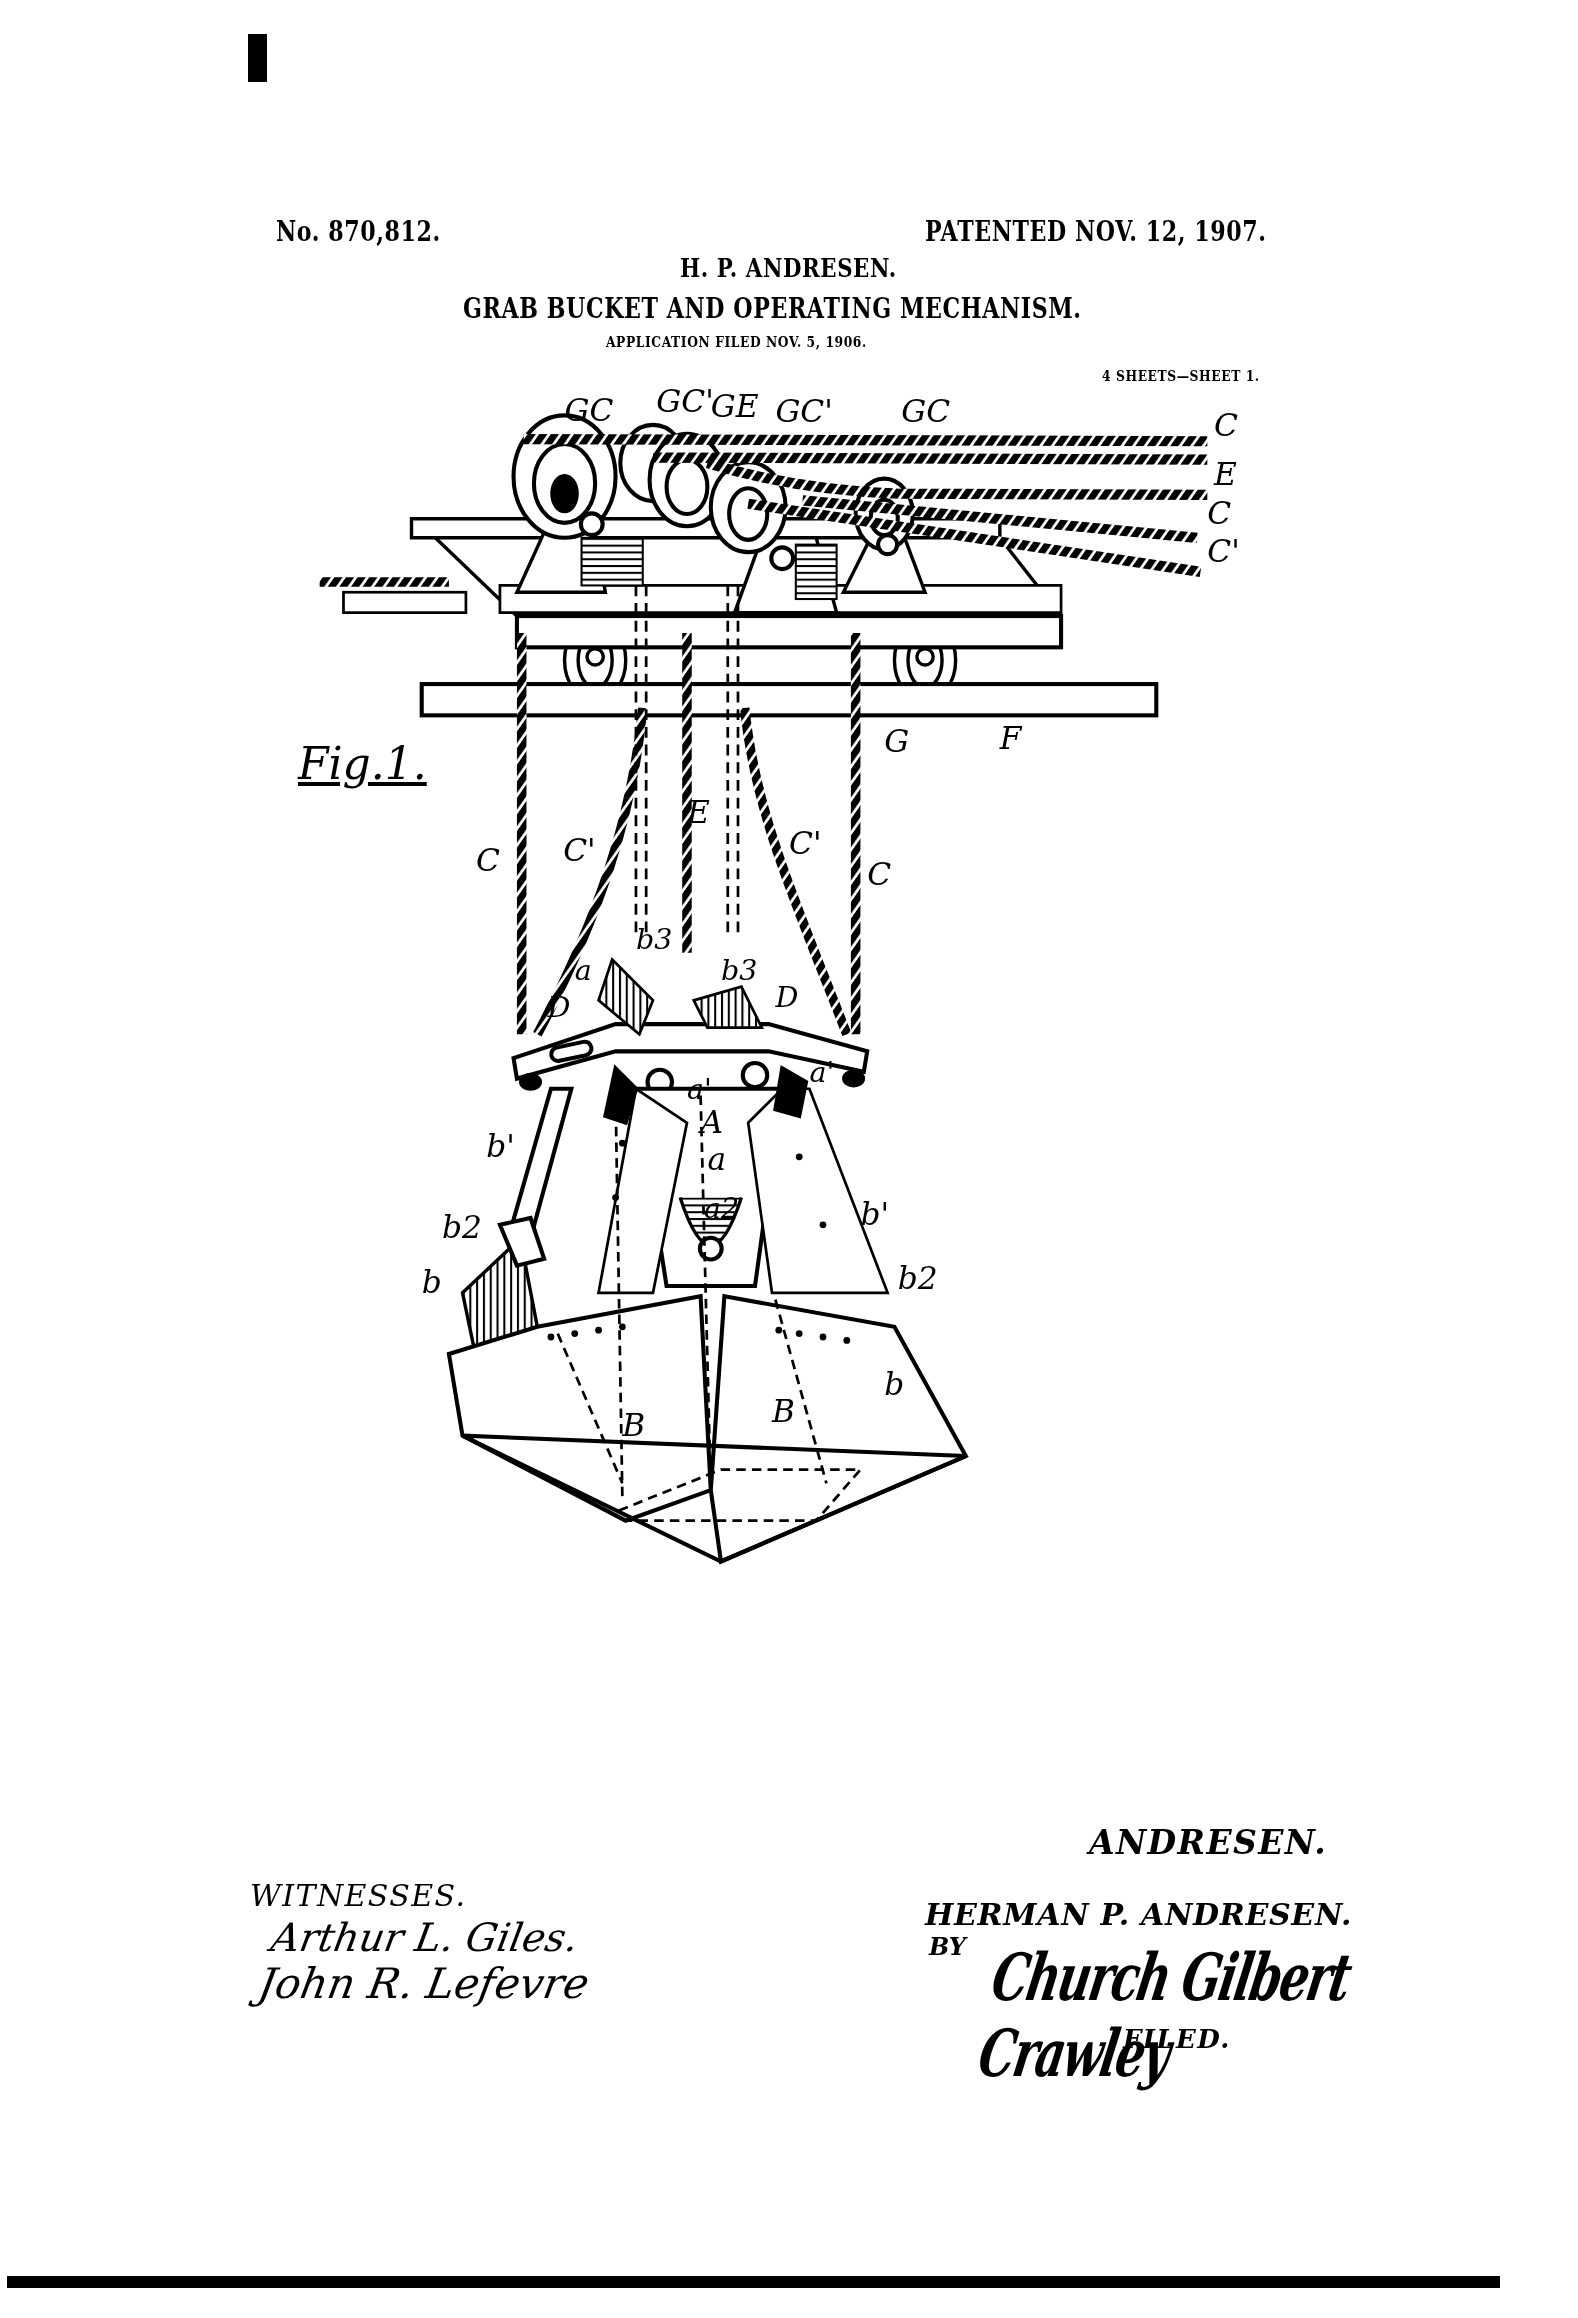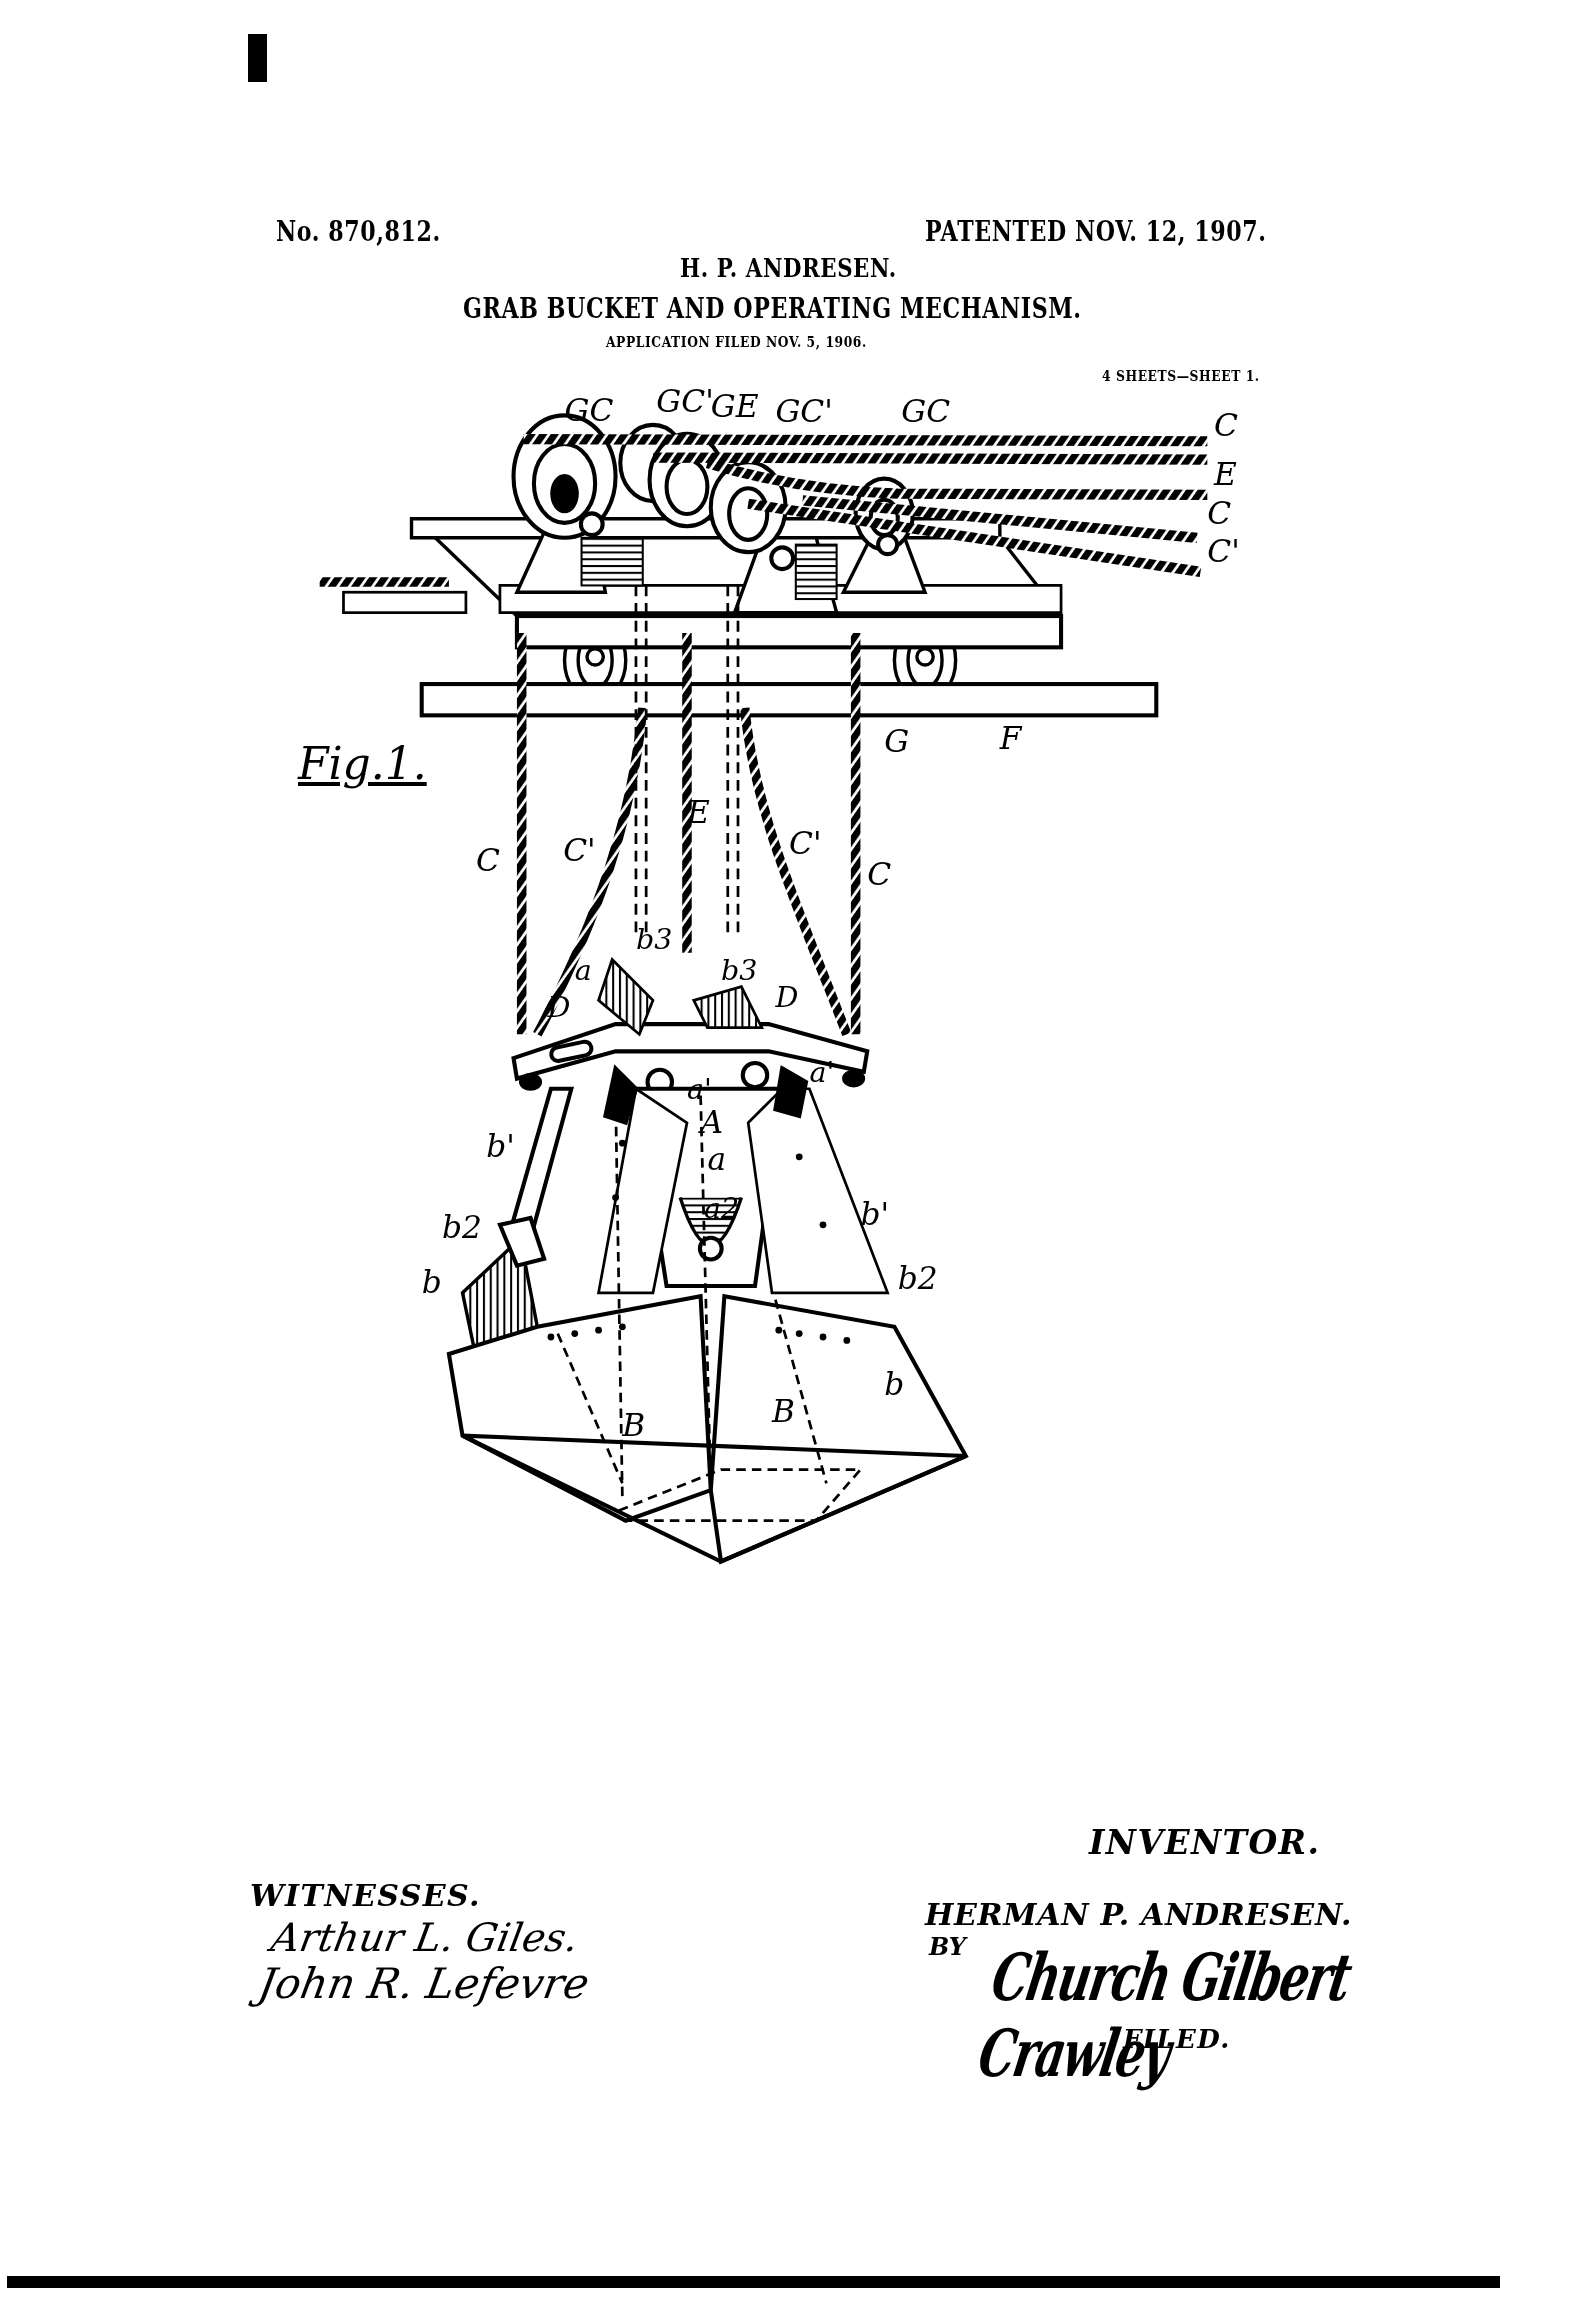--- a/index.html
+++ b/index.html
@@ -7,21 +7,21 @@
          font-family: "DejaVu Serif", serif; color: #000; }
   .abs { position: absolute; }
   .hdr { font-family: "DejaVu Serif", serif; font-weight: bold; letter-spacing: 0.7px; transform: scaleX(0.82); transform-origin: left top; white-space: nowrap; }
   .patent-no { left: 276px; top: 216px; font-size: 27px; }
   .patented { left: 925px; top: 216px; font-size: 27px; }
   .inventor-head { left: 680px; top: 253px; font-size: 26px; }
   .title { left: 463px; top: 293px; font-size: 27px; }
   .filed { left: 606px; top: 333px; font-size: 15px; }
   .sheets { left: 1102px; top: 367px; font-size: 15px; }
   .figlabel { left: 298px; top: 738px; font-size: 44px; font-style: italic; font-family: "DejaVu Serif", serif; text-decoration: underline; }
-  .witnesses { left: 250px; top: 1878px; font-size: 30px; font-weight: bold; font-style: italic; letter-spacing: 1.4px; }
+  .witnesses { left: 250px; top: 1878px; font-size: 30px; font-weight: normal; font-style: italic; letter-spacing: 1.4px; }
   .inv-title { left: 1089px; top: 1823px; font-size: 33px; font-weight: bold; font-style: italic; letter-spacing: 1.4px; }
   .inv-name { left: 925px; top: 1881px; font-size: 30px; font-weight: bold; font-style: italic; letter-spacing: 0.7px; margin-top: 16px; }
   .by { left: 929px; top: 1932px; font-size: 24px; font-weight: bold; font-style: italic; }
   .atty { left: 1123px; top: 2024px; font-size: 26px; font-weight: bold; font-style: italic; letter-spacing: 1.4px; }
   .sig { font-family: "DejaVu Serif", serif; font-style: italic; }
   .sig1 { left: 272px; top: 1915px; font-size: 39px; transform: skewX(-10deg); }
   .sig2 { left: 259px; top: 1959px; font-size: 42px; transform: skewX(-10deg); }
   .sig3 { left: 1000px; top: 1939px; font-size: 65px; font-weight: bold; transform: scaleX(0.7) skewX(-14deg); transform-origin: left top; letter-spacing: -2.7px; }
   .bottom-bar { left: 6.8px; top: 2276px; width: 1493px; height: 12.2px; background: #000; }
   .corner-mark { left: 248px; top: 34px; width: 19px; height: 48px; background: #000; }
@@ -223,20 +223,20 @@
     <text class="lbl" x="915" y="2110">B</text>
     <text class="lbl" x="1135" y="2090">B</text>
     <text class="lbl" x="1300" y="2050">b</text>
   </g>
 </svg>
 
 <div class="abs witnesses">WITNESSES.</div>
 <div class="abs sig sig1">Arthur L. Giles.</div>
 <div class="abs sig sig2">John R. Lefevre</div>
 
-<div class="abs inv-title">INVENTOR.</div>
+<div class="abs inv-title">ANDRESEN.</div>
 <div class="abs inv-name">HERMAN P. ANDRESEN.</div>
 <div class="abs by">BY</div>
 <div class="abs sig sig3">Church Gilbert Crawley</div>
 <div class="abs atty">FILED.</div>
 
 <div class="abs bottom-bar"></div>
 
 
 </body></html>

